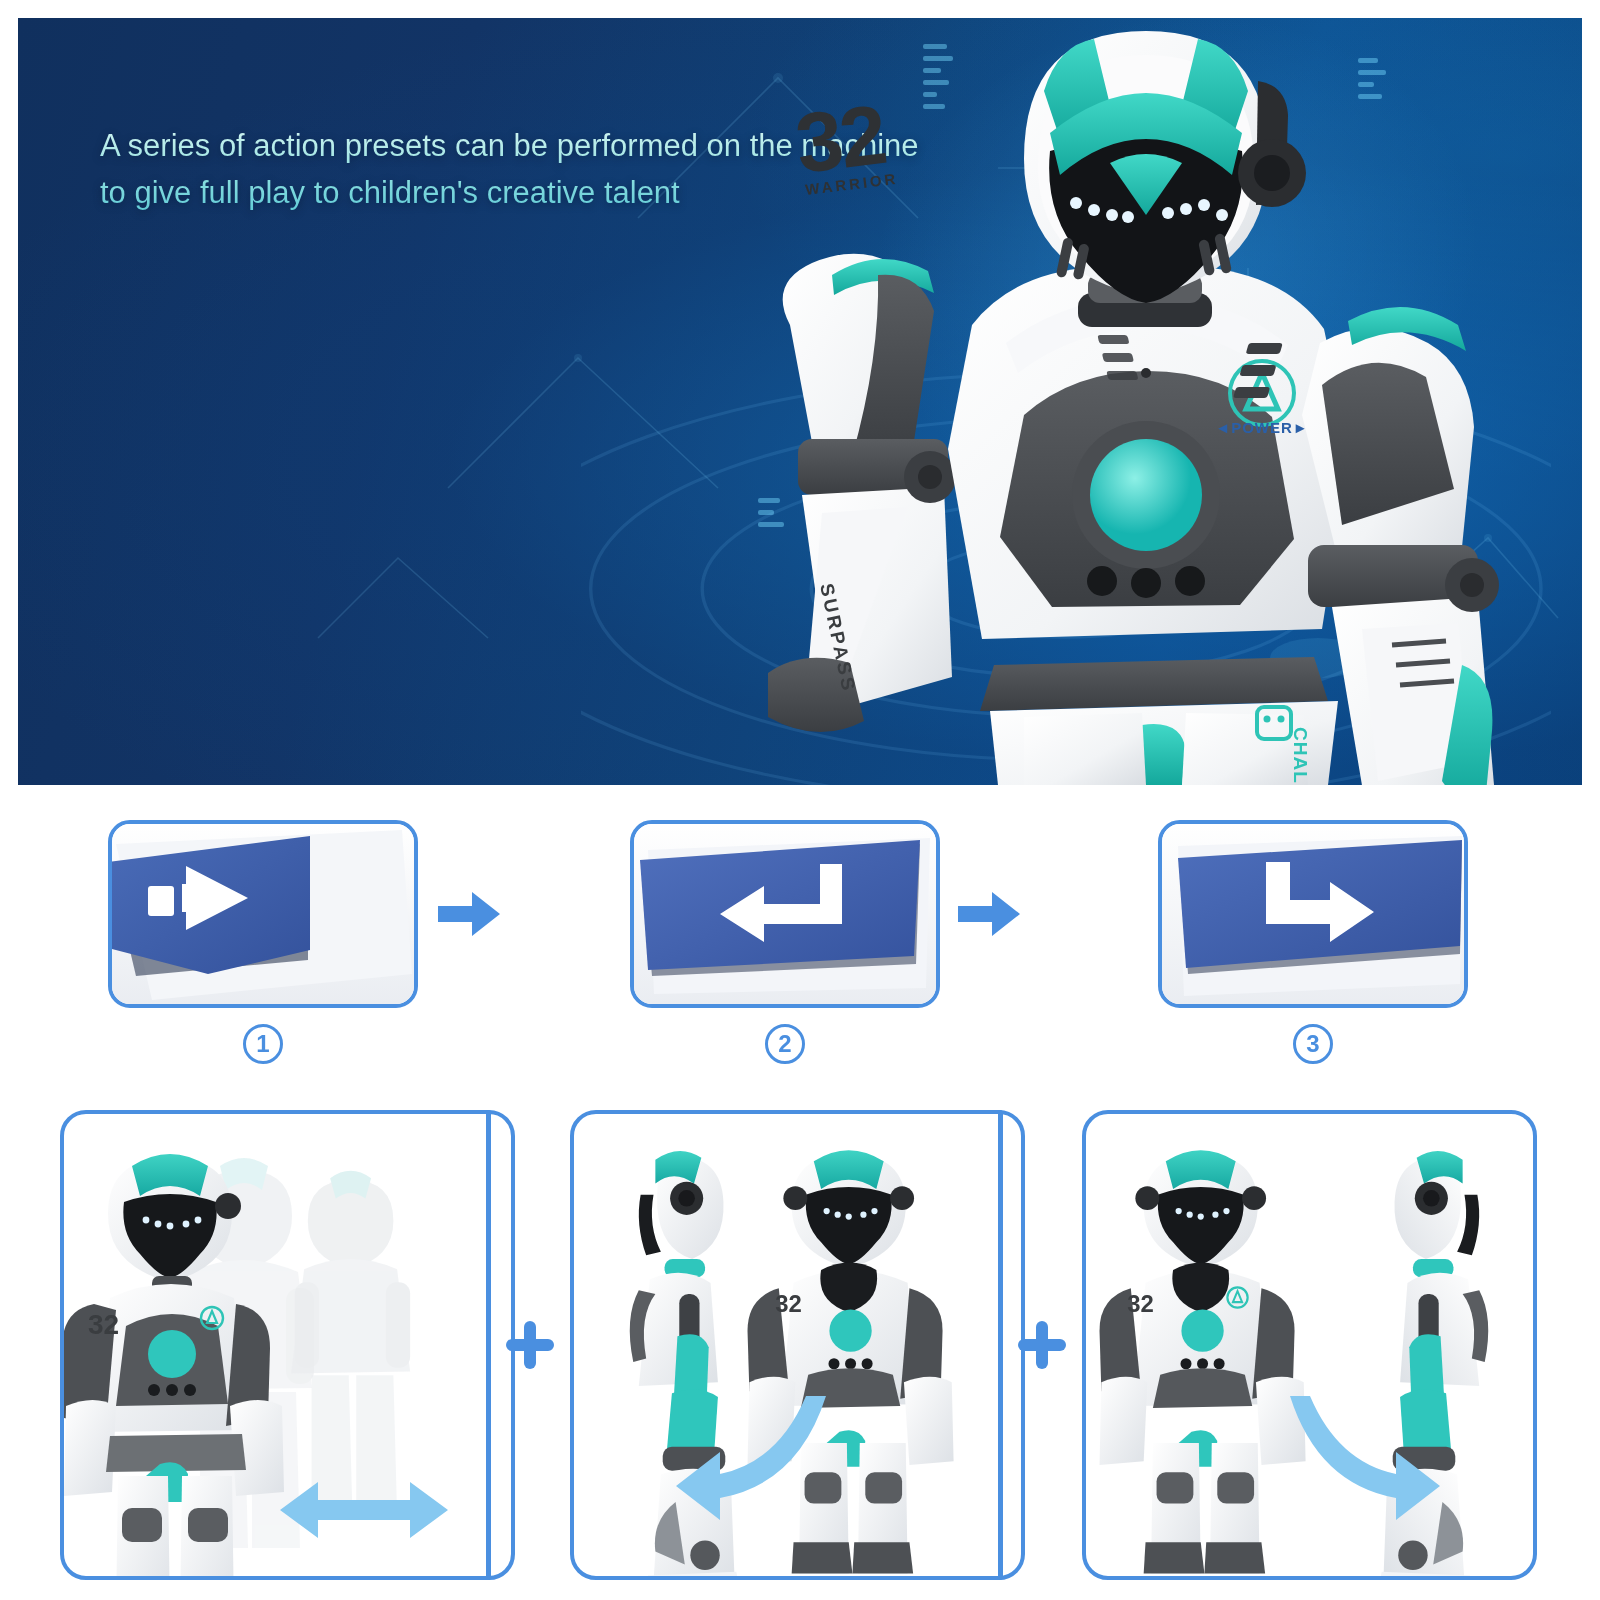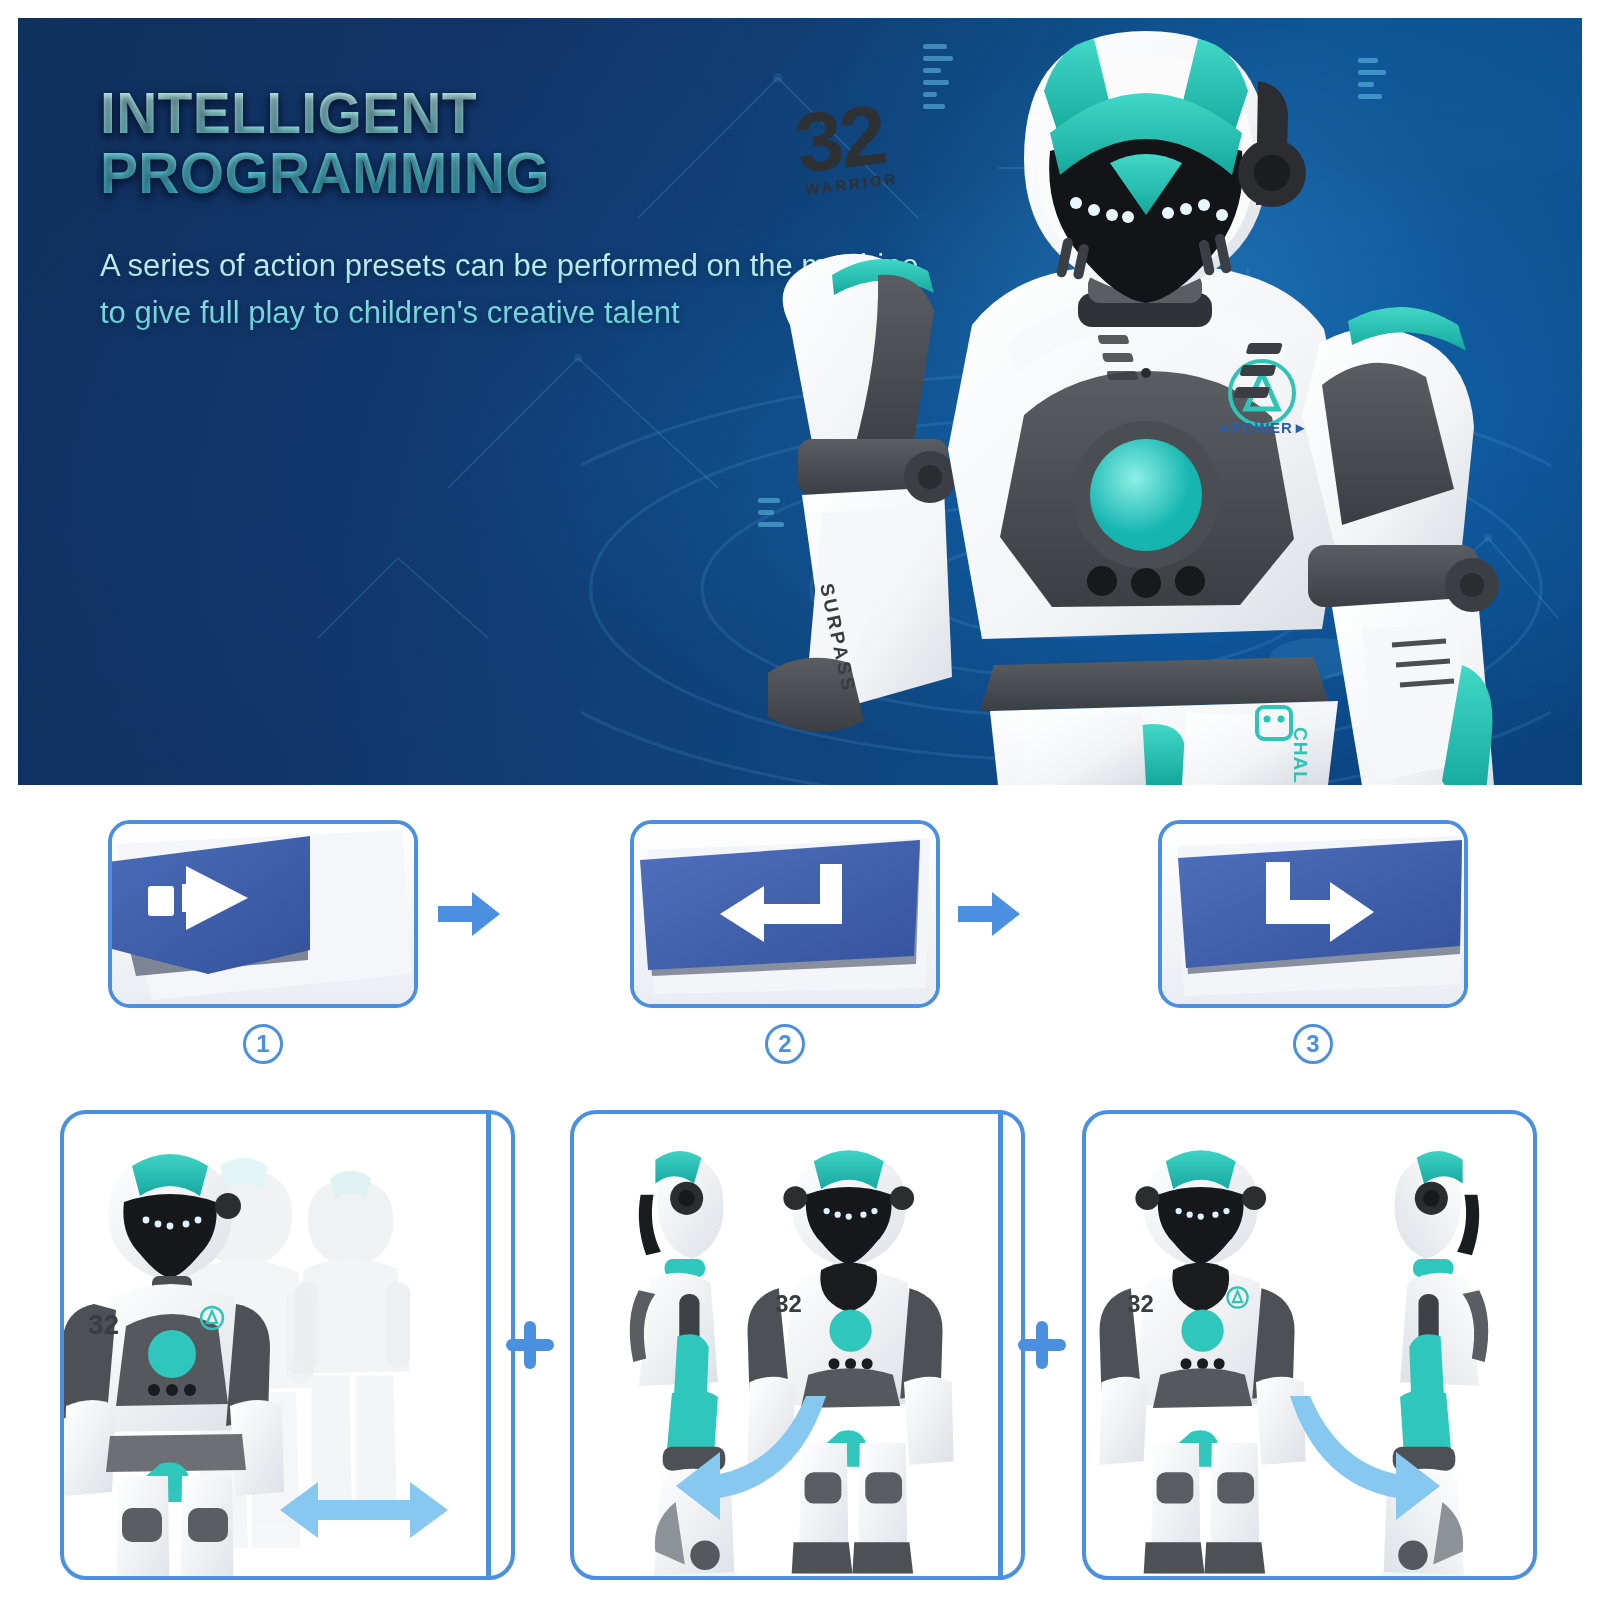--- a/index.html
+++ b/index.html
@@ -135,21 +135,20 @@
       <ellipse cx="200" cy="120" rx="60" ry="22"></ellipse>
       <ellipse cx="200" cy="120" rx="105" ry="40"></ellipse>
       <ellipse cx="200" cy="120" rx="150" ry="58"></ellipse>
       <ellipse cx="200" cy="120" rx="196" ry="78"></ellipse>
       <ellipse cx="200" cy="120" rx="244" ry="98"></ellipse>
     </g>
   </svg>
   <div class="hero-glow"></div>
 
   <div class="hero-text">
-    <div class="hero-title">INTELLIGENT PROGRAMMING</div>
     <div class="hero-sub">A series of action presets can be performed on the machine to give full play to children's creative talent</div>
   </div>
 
   <svg class="hero-robot" viewBox="0 0 880 760">
     <defs>
       <linearGradient id="wht" x1="0" y1="0" x2="1" y2="1">
         <stop offset="0" stop-color="#ffffff"></stop>
           <stop offset=".6" stop-color="#f2f4f6"></stop>
           <stop offset="1" stop-color="#d9dde2"></stop>
       </linearGradient>

